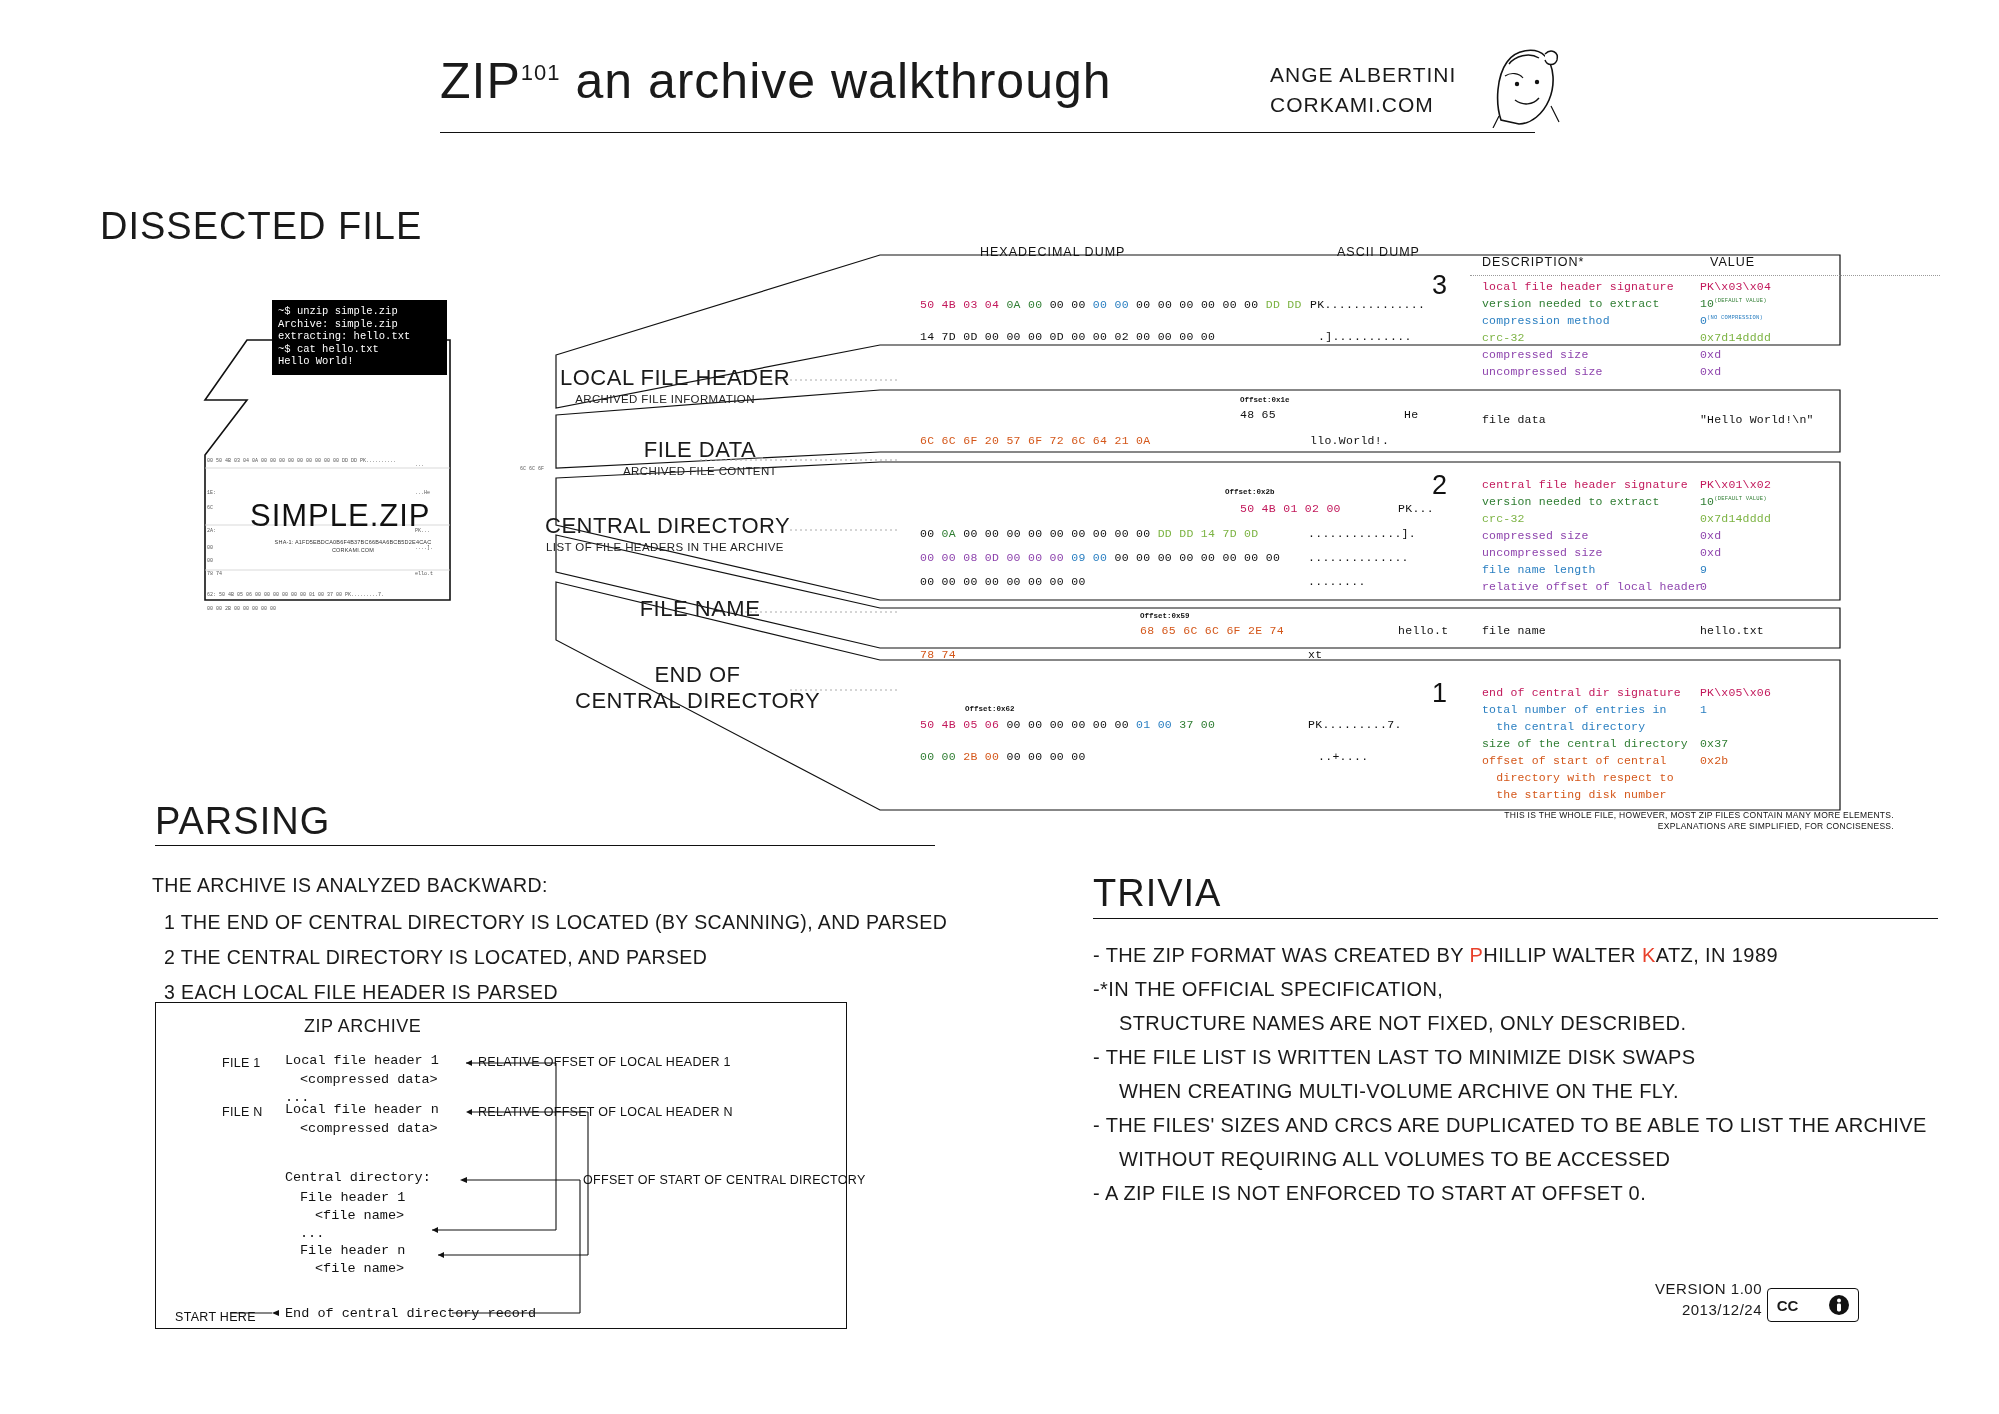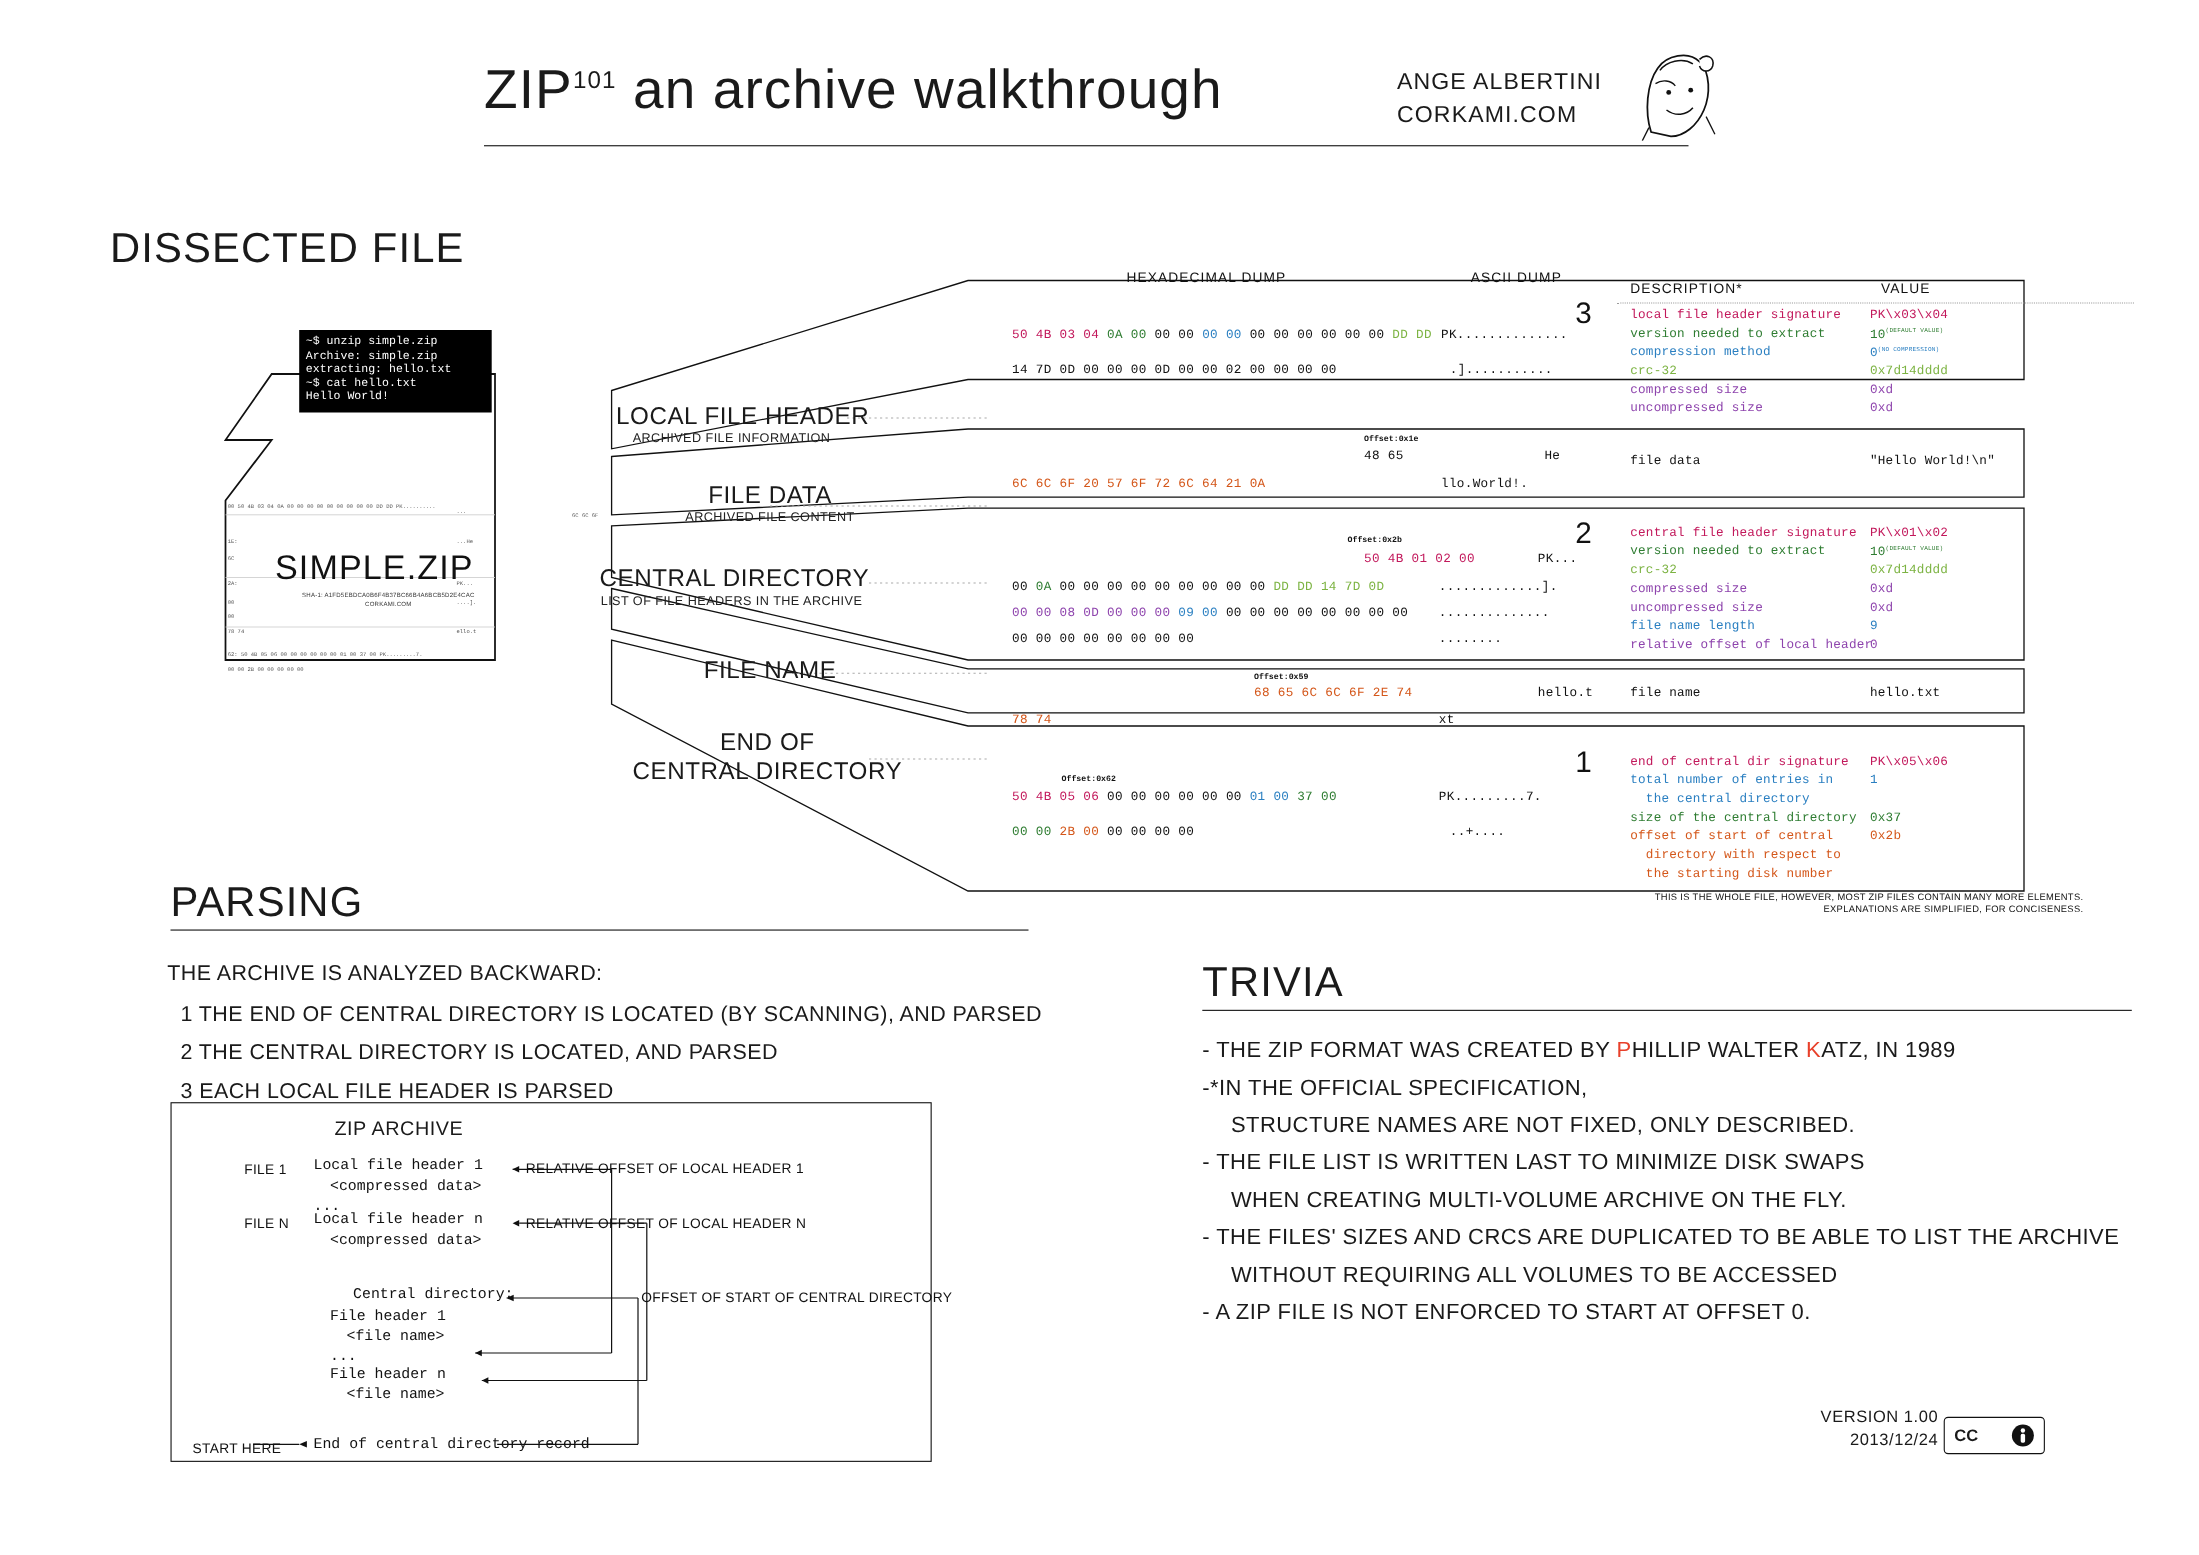--- a/index.html
+++ b/index.html
@@ -327,21 +327,21 @@
   <div class="sub">LIST OF FILE HEADERS IN THE ARCHIVE</div>
 </div>
 <div class="seg-label" style="left:600px; top:596px; width:200px;">
   <div class="lbl">FILE NAME</div>
 </div>
 <div class="seg-label" style="left:575px; top:662px; width:245px;">
   <div class="lbl">END OF</div>
   <div class="lbl">CENTRAL DIRECTORY</div>
 </div>
 
-<div class="dump-head" style="left:1024px; top:245px;">HEXADECIMAL DUMP</div>
+<div class="dump-head" style="left:980px; top:245px;">HEXADECIMAL DUMP</div>
 <div class="dump-head" style="left:1337px; top:245px;">ASCII DUMP</div>
 <div class="dump-head" style="left:1482px; top:255px;">DESCRIPTION*</div>
 <div class="dump-head" style="left:1710px; top:255px;">VALUE</div>
 <div class="dashline" style="left:1470px; top:275px; width:470px;"></div>
 
 <div class="stepnum" style="left:1432px; top:270px;">3</div>
 
 <div class="hexrow" style="left:920px; top:298px;"><span style="color:#c2185b">50 4B 03 04 </span><span style="color:#2f7d32">0A 00 </span><span style="color:#111">00 00 </span><span style="color:#2a7fc1">00 00 </span><span style="color:#111">00 00 00 00 00 00 </span><span style="color:#7cb342">DD DD</span></div>
 <div class="asciirow" style="left:1310px; top:298px;">PK..............</div>
 <div class="hexrow" style="left:920px; top:330px; color:#111;">14 7D 0D 00 00 00 0D 00 00 02 00 00 00 00</div>
@@ -436,21 +436,21 @@
 <div id="zipbox">
   <div class="boxtitle">ZIP ARCHIVE</div>
 </div>
 <div class="bxs" style="left:222px; top:1056px;">FILE 1</div>
 <div class="bx" style="left:285px; top:1053px;">Local file header 1</div>
 <div class="bx" style="left:300px; top:1072px;">&lt;compressed data&gt;</div>
 <div class="bx" style="left:285px; top:1090px;">...</div>
 <div class="bxs" style="left:222px; top:1105px;">FILE N</div>
 <div class="bx" style="left:285px; top:1102px;">Local file header n</div>
 <div class="bx" style="left:300px; top:1121px;">&lt;compressed data&gt;</div>
-<div class="bx" style="left:285px; top:1170px;margin-left:36px;">Central directory:</div>
+<div class="bx" style="left:285px; top:1170px;">Central directory:</div>
 <div class="bx" style="left:300px; top:1190px;">File header 1</div>
 <div class="bx" style="left:315px; top:1208px;">&lt;file name&gt;</div>
 <div class="bx" style="left:300px; top:1226px;">...</div>
 <div class="bx" style="left:300px; top:1243px;">File header n</div>
 <div class="bx" style="left:315px; top:1261px;">&lt;file name&gt;</div>
 <div class="bx" style="left:285px; top:1306px;">End of central directory record</div>
 <div class="bxs" style="left:175px; top:1310px;">START HERE</div>
 <div class="bxs" style="left:478px; top:1055px;">RELATIVE OFFSET OF LOCAL HEADER 1</div>
 <div class="bxs" style="left:478px; top:1105px;">RELATIVE OFFSET OF LOCAL HEADER N</div>
 <div class="bxs" style="left:583px; top:1173px;">OFFSET OF START OF CENTRAL DIRECTORY</div>

